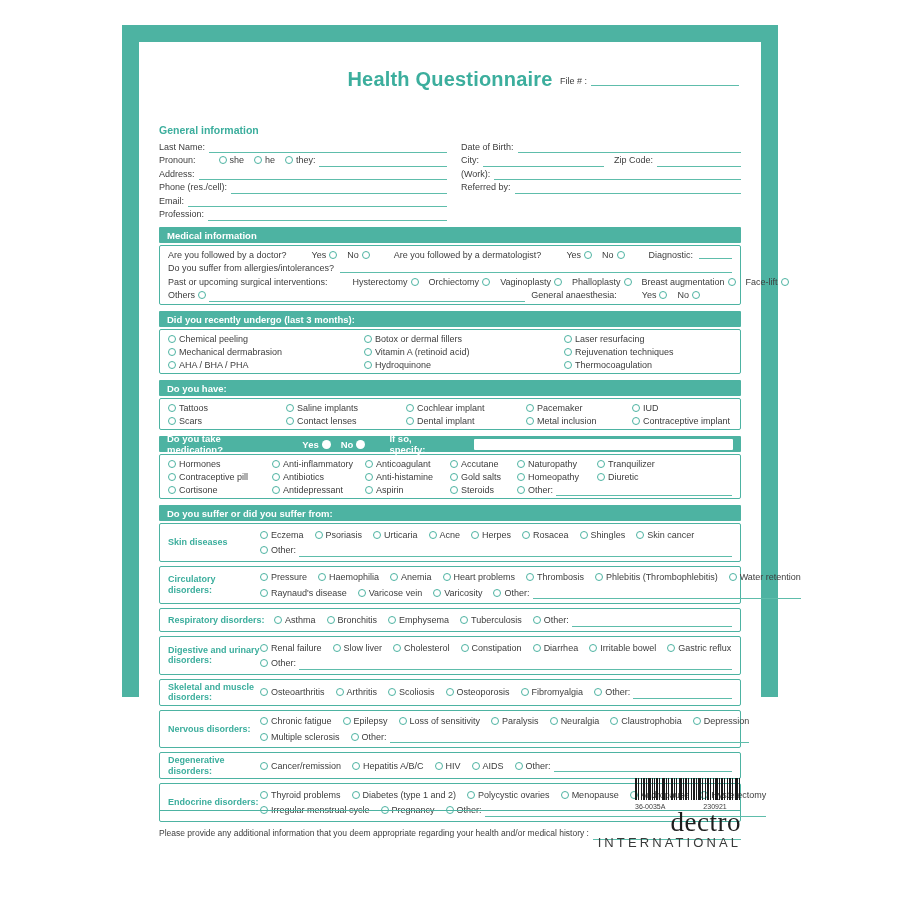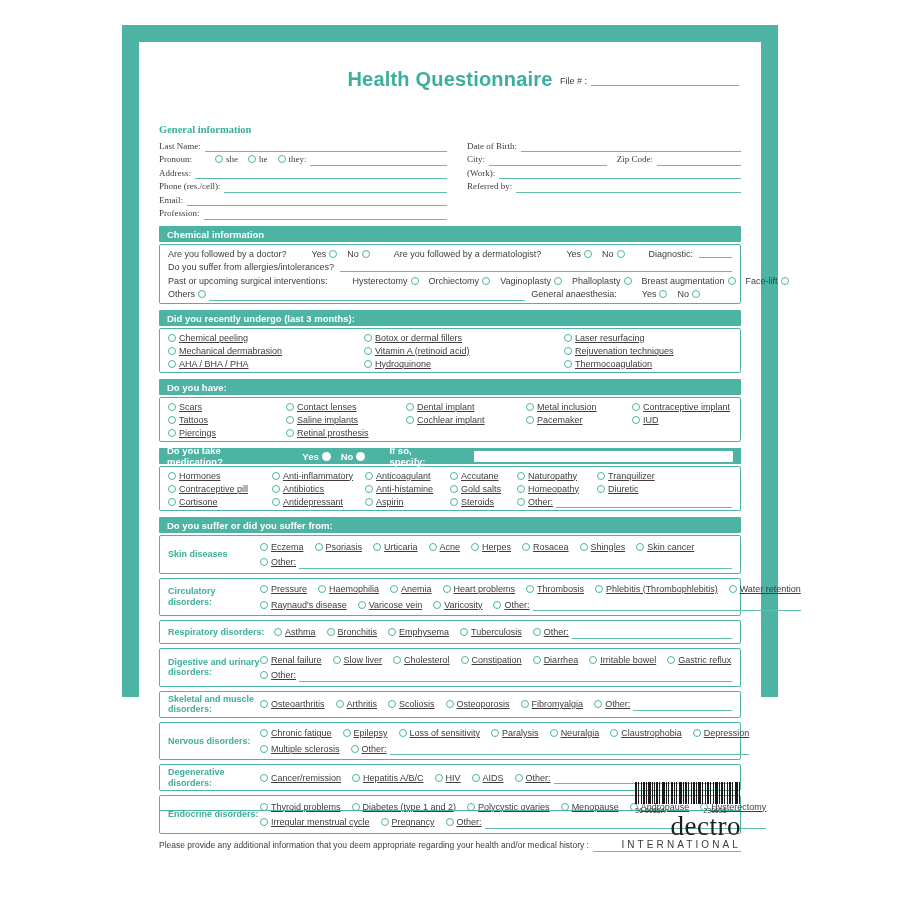--- a/index.html
+++ b/index.html
@@ -21,39 +21,39 @@
   .title { text-align:center; font-size:20px; font-weight:bold; color:#3cae9d; letter-spacing:.2px; }
   .fileno { position:absolute; right:2px; top:8px; display:flex; align-items:flex-end; gap:4px; font-size:9.5px; color:#3d3d3d; }
   
   .wline { display:inline-block; height:9px; border-bottom:1px solid #5ebdab; }
   .fl { flex:1; }
   .lbl { font-size:9px; white-space:nowrap; }
   .sec-title { color:#3cae9d; font-weight:bold; font-size:10.5px; margin-bottom:4px; }
   .frow { display:flex; align-items:center; height:13.5px; gap:4px; font-size:9px; }
   .frow .wline { margin-top:4px; }
   
-  .gen { margin-top:30px;font-family:Liberation Serif, serif; }
-  .gen-grid { display:flex; gap:20px; }
+  .gen { margin-top:30px; }
+  .gen-grid { display:flex; gap:14px; }
   .gcol-l { width:288px; }
   .gcol-r { flex:1; }
   
   .band {
     height:16px; background:#4db3a2; color:#fff; font-weight:bold; font-size:9.5px;
     display:flex; align-items:center; padding:0 8px; border-radius:1px;
   }
   .box { border:1px solid #4db3a2; border-radius:2px; padding:2px 8px; margin-top:2px; background:#fff; }
   .section { margin-top:6px; }
   
   .opts { display:flex; align-items:center; }
   .opt { display:inline-flex; align-items:center; gap:3px; font-size:9px; white-space:nowrap; }
   .radio { width:8px; height:8px; border:1px solid #4db3a2; border-radius:50%; background:#fff; flex:none; }
   .opt .wline { margin-top:4px; }
   .opt.has-line { flex:1; }
   .opt.has-line .wline { flex:1; }
-  .opts-row { display:flex; align-items:center; gap:11px; height:13px;text-decoration:underline; }
+  .opts-row { display:flex; align-items:center; gap:11px; height:13px; }
   .opts-gap { gap:10px;margin-left:19px; }
   .mrow { display:flex; align-items:center; height:13.5px; gap:6px; font-size:9px; }
   .gap14 { width:12px; flex:none; }
   
   .row-undergo .opt:nth-child(1){ width:196px; } .row-undergo .opt:nth-child(2){ width:200px; }
   .row-have .opt:nth-child(1){ width:118px; } .row-have .opt:nth-child(2){ width:120px; }
   .row-have .opt:nth-child(3){ width:120px; } .row-have .opt:nth-child(4){ width:106px; }
   .row-med .opt:nth-child(1){ width:104px; } .row-med .opt:nth-child(2){ width:93px; }
   .row-med .opt:nth-child(3){ width:85px; } .row-med .opt:nth-child(4){ width:67px; }
   .row-med .opt:nth-child(5){ width:80px; }
@@ -75,21 +75,21 @@
   
   .note { margin-top:5px; }
   .note .lbl { font-size:8.5px; white-space:normal; }
   
   .sep { position:absolute; left:20px; right:20px; bottom:46px; border-top:1px solid #4db3a2; }
   .footer { position:absolute; left:20px; right:20px; bottom:7px; display:flex; justify-content:space-between; align-items:flex-end;flex-direction:column; }
   .bc-block { display:flex; flex-direction:column; gap:3px; }
   .bc-codes { display:flex; gap:38px; font-size:7px; color:#3d3d3d; }
   .logo { text-align:right; color:#1d1d1d; }
   .dectro { font-family:"Liberation Serif", serif; font-size:27px; line-height:24px; letter-spacing:.5px; }
-  .intl { font-size:10px; letter-spacing:3.1px; color:#3a3a3a; margin-top:1px; }
+  .intl { font-size:13px; letter-spacing:3.1px; color:#3a3a3a; margin-top:1px; }
   .arrow { position:absolute; left:743px; top:854px; color:#fff; font-size:15px; font-weight:bold; font-family:"DejaVu Sans", sans-serif; }
 </style>
 </head>
 <body>
 
 <div class="wrap">
   <div class="frame">
     <div class="page">
 
       <div class="header">
@@ -160,21 +160,21 @@
             </div>
             <div class="frow">
               <span class="lbl">Referred by:</span>
               <span class="wline fl"></span>
             </div>
           </div>
         </div>
       </div>
 
       <div class="section">
-        <div class="band">Chemical information</div>
+        <div class="band">Medical information</div>
         <div class="box">
           <div class="mrow">
             <span class="lbl">Are you followed by a doctor?</span>
             <span class="opts opts-gap">
                 <span class="opt">
                   <span>Yes</span>
                   <span class="radio"></span>
                 </span>
                 <span class="opt">
                   <span>No</span>
@@ -300,69 +300,59 @@
             </div>
         </div>
       </div>
 
       <div class="section">
         <div class="band">Do you have:</div>
         <div class="box">
           <div class="opts-row cols row-have">
               <span class="opt">
                 <span class="radio"></span>
+                <span>Tattoos</span>
+              </span>
+              <span class="opt">
+                <span class="radio"></span>
+                <span>Saline implants</span>
+              </span>
+              <span class="opt">
+                <span class="radio"></span>
+                <span>Cochlear implant</span>
+              </span>
+              <span class="opt">
+                <span class="radio"></span>
+                <span>Pacemaker</span>
+              </span>
+              <span class="opt">
+                <span class="radio"></span>
+                <span>IUD</span>
+              </span>
+            </div>
+          <div class="opts-row cols row-have">
+              <span class="opt">
+                <span class="radio"></span>
                 <span>Scars</span>
               </span>
               <span class="opt">
                 <span class="radio"></span>
                 <span>Contact lenses</span>
               </span>
               <span class="opt">
                 <span class="radio"></span>
                 <span>Dental implant</span>
               </span>
               <span class="opt">
                 <span class="radio"></span>
                 <span>Metal inclusion</span>
               </span>
               <span class="opt">
                 <span class="radio"></span>
                 <span>Contraceptive implant</span>
-              </span>
-            </div>
-          <div class="opts-row cols row-have">
-              <span class="opt">
-                <span class="radio"></span>
-                <span>Tattoos</span>
-              </span>
-              <span class="opt">
-                <span class="radio"></span>
-                <span>Saline implants</span>
-              </span>
-              <span class="opt">
-                <span class="radio"></span>
-                <span>Cochlear implant</span>
-              </span>
-              <span class="opt">
-                <span class="radio"></span>
-                <span>Pacemaker</span>
-              </span>
-              <span class="opt">
-                <span class="radio"></span>
-                <span>IUD</span>
-              </span>
-            </div>
-          <div class="opts-row cols row-have">
-              <span class="opt">
-                <span class="radio"></span>
-                <span>Piercings</span>
-              </span>
-              <span class="opt">
-                <span class="radio"></span>
-                <span>Retinal prosthesis</span>
               </span>
             </div>
         </div>
       </div>
 
       <div class="section">
         <div class="band medband">
           <span>Do you take medication?</span>
           <span class="opts">
               <span class="opt">

